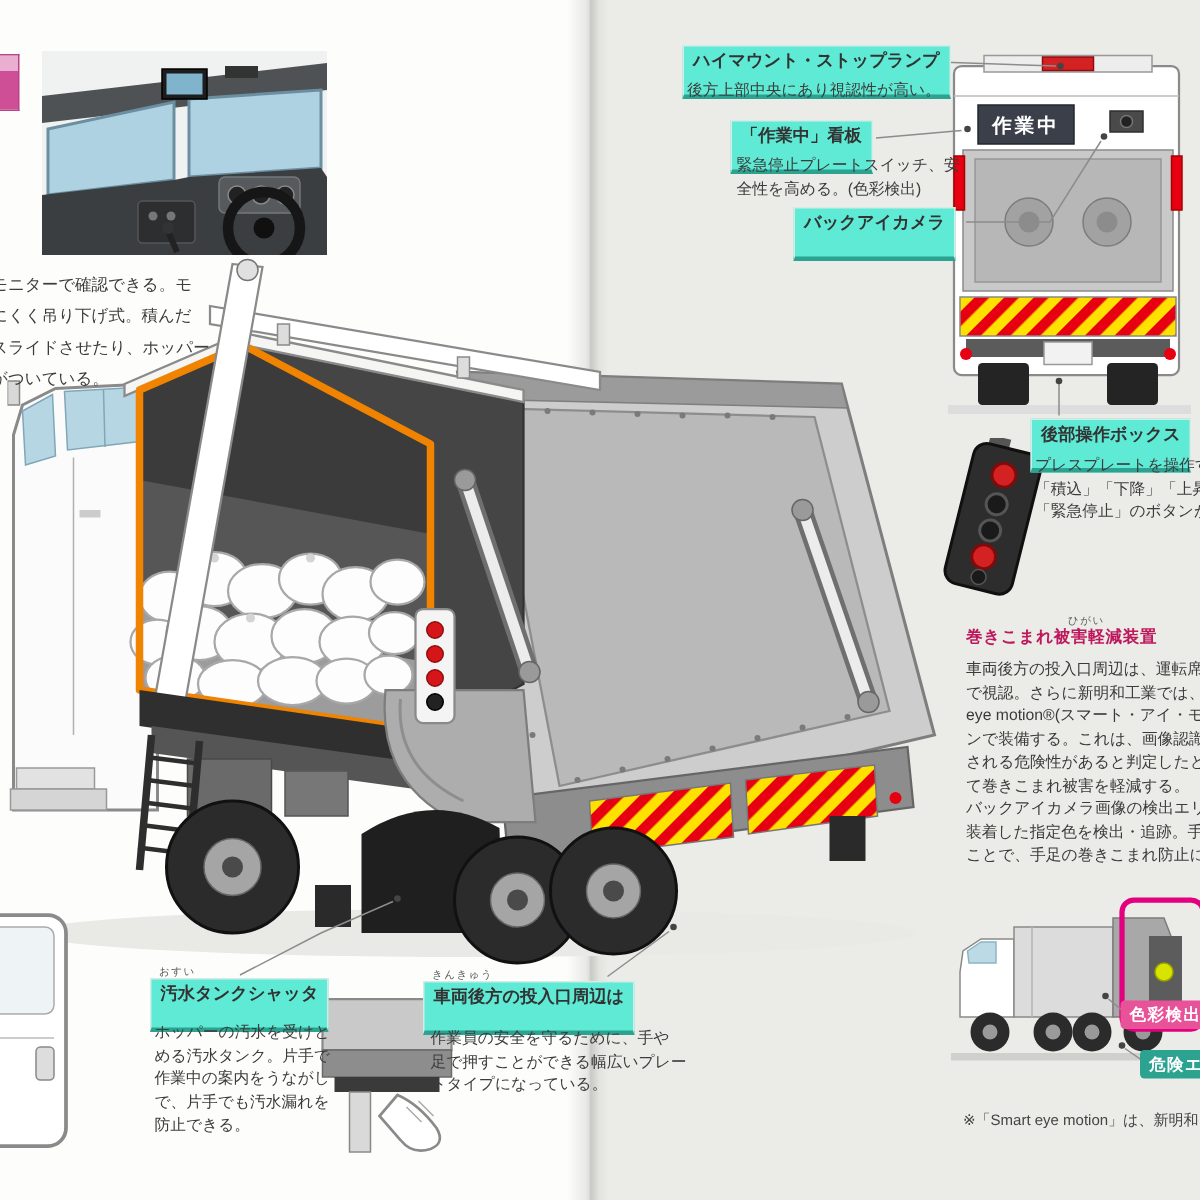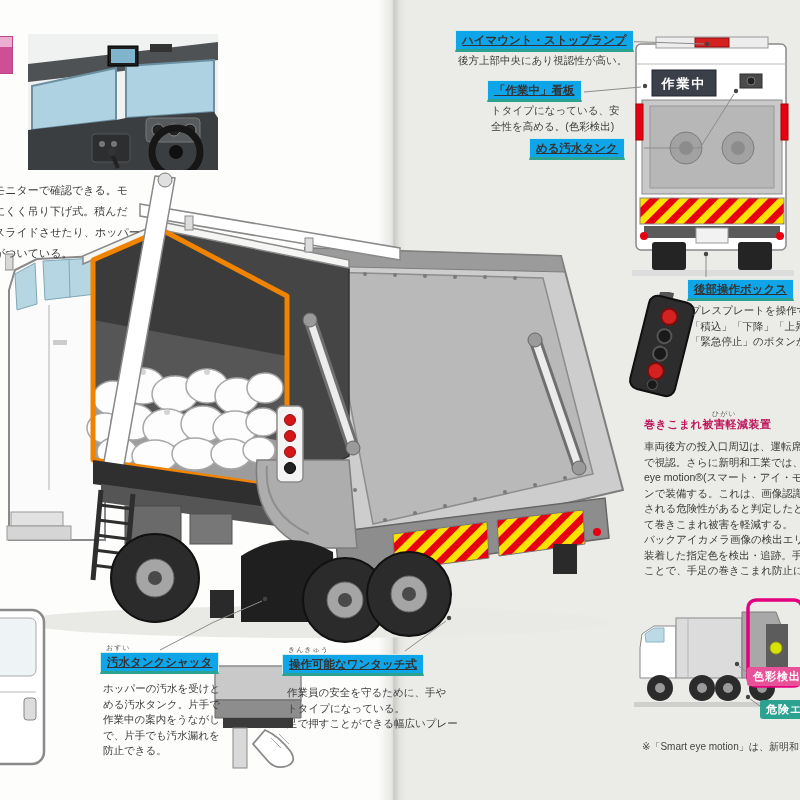--- a/index.html
+++ b/index.html
@@ -16,23 +16,23 @@
     rgba(110,110,105,0.26) 58%, rgba(110,110,105,0.06) 78%, rgba(110,110,105,0) 100%); }
   .illus { z-index:2; }
   .overlay { z-index:4; pointer-events:none; }
   .txt { z-index:6; }
 
   .stamp { left:0; top:36px; width:13px; height:38px; z-index:2;
     background:linear-gradient(180deg,#e9aed0 0%,#e9aed0 28%,#cf4f96 28%,#cf4f96 100%);
     border:1px solid #b8448a; border-left:none; }
 
   .callout-title {
-    position:absolute; background:#0ea5e9; border:1px solid #d5ebe5;
-    border-bottom:3px solid #2ba390; padding:2px 6px 1px;
-    font-size:11.5px; font-weight:bold; color:#333; white-space:nowrap; z-index:7;text-decoration:underline;
+    position:absolute; background:#5eead4; border:1px solid #d5ebe5;
+    border-bottom:3px solid #2ba390; padding:2px 6px 15px;
+    font-size:11.5px; font-weight:bold; color:#333; white-space:nowrap; z-index:7;
   }
   .callout-body { position:absolute; font-size:10.5px; color:#3c3c3c; line-height:15.5px; z-index:7; }
   .callout-body div { white-space:nowrap; }
   .furigana { position:absolute; font-size:7px; color:#555; letter-spacing:1px; white-space:nowrap; z-index:7; }
   .section-title { position:absolute; font-size:11px; font-weight:bold; color:#be185d; letter-spacing:0.5px; white-space:nowrap; z-index:7; }
   .section-body { position:absolute; font-size:10.5px; color:#3a3a3a; line-height:15.5px; z-index:7; }
   .section-body div { white-space:nowrap; }
   .intro { position:absolute; left:-6px; top:180px; font-size:11px; color:#3c3c3c; line-height:21px; z-index:7; }
   .intro div { white-space:nowrap; }
   .tag { position:absolute; color:#fff; font-size:11px; font-weight:bold; padding:2px 6px;
@@ -342,25 +342,25 @@
     </g>
   </svg>
 
   <div class="callout-title txt" style="left:455px;top:30px">ハイマウント・ストップランプ</div>
   <div class="callout-body txt" style="left:458px;top:53px">
     <div>後方上部中央にあり視認性が高い。</div>
   </div>
 
   <div class="callout-title txt" style="left:487px;top:80px">「作業中」看板</div>
   <div class="callout-body txt" style="left:491px;top:103px">
-    <div>トタイプになっている、安</div>
+    <div>緊急停止プレートスイッチ、安</div>
     <div>全性を高める。(色彩検出)</div>
   </div>
 
-  <div class="callout-title txt" style="left:529px;top:138px">める汚水タンク</div>
+  <div class="callout-title txt" style="left:529px;top:138px">バックアイカメラ</div>
 
   <div class="callout-title txt" style="left:687px;top:279px">後部操作ボックス</div>
   <div class="callout-body txt" style="left:690px;top:303px">
     <div>プレスプレートを操作するボ</div>
     <div>「積込」「下降」「上昇」「反</div>
     <div>「緊急停止」のボタンがあ</div>
   </div>
 
   <div class="furigana txt" style="left:712px;top:409px">ひがい</div>
   <div class="section-title txt" style="left:644px;top:417px">巻きこまれ被害軽減装置</div>
@@ -380,25 +380,25 @@
   <div class="callout-title txt" style="left:100px;top:652px">汚水タンクシャッタ</div>
   <div class="callout-body txt" style="left:103px;top:681px">
     <div>ホッパーの汚水を受けと</div>
     <div>める汚水タンク。片手で</div>
     <div>作業中の案内をうながし</div>
     <div>で、片手でも汚水漏れを</div>
     <div>防止できる。</div>
   </div>
 
   <div class="furigana txt" style="left:288px;top:645px">きんきゅう</div>
-  <div class="callout-title txt" style="left:282px;top:654px">操作可能なワンタッチ式</div>
+  <div class="callout-title txt" style="left:282px;top:654px">車両後方の投入口周辺は</div>
   <div class="callout-body txt" style="left:287px;top:685px">
     <div>作業員の安全を守るために、手や</div>
+    <div>足で押すことができる幅広いプレー</div>
     <div>トタイプになっている。</div>
-    <div>足で押すことができる幅広いプレー</div>
   </div>
 
   <div class="tag tag-pink txt" style="left:747px;top:667px">色彩検出</div>
   <div class="tag tag-teal txt" style="left:760px;top:700px">危険エリ</div>
 
   <div class="footnote txt" style="left:642px;top:740px">※「Smart eye motion」は、新明和</div>
 
 </div>
 
 </body></html>

